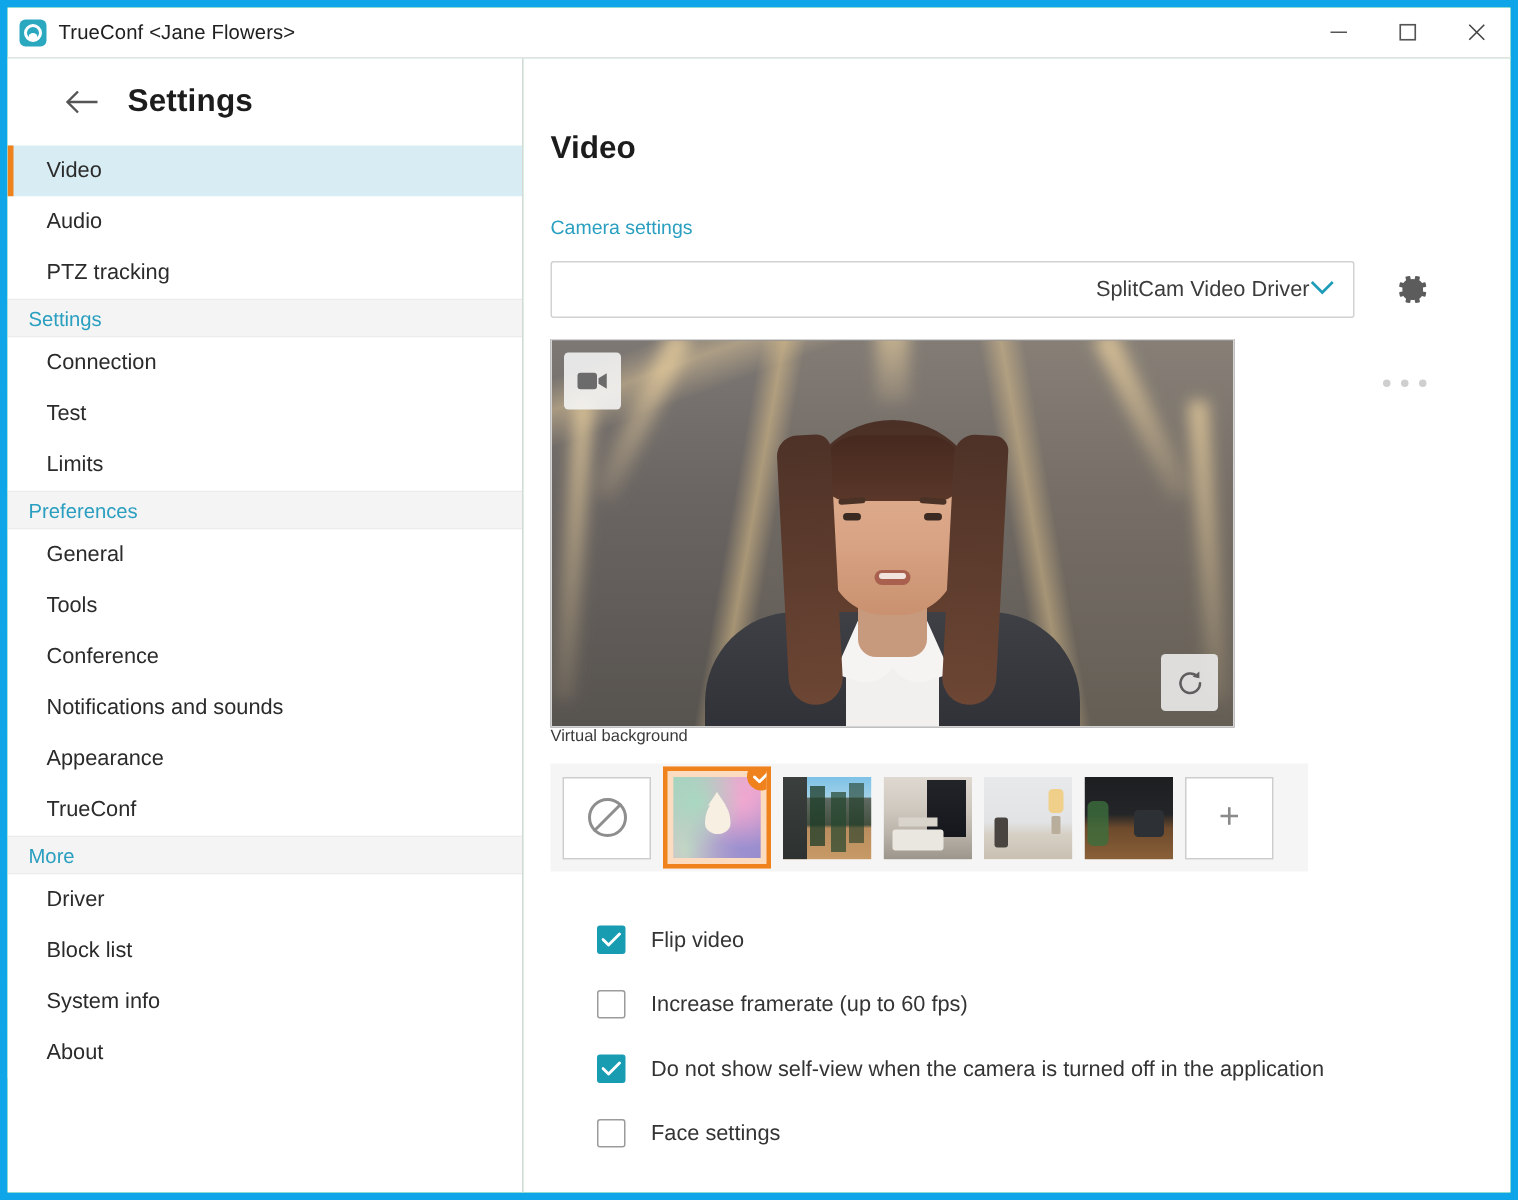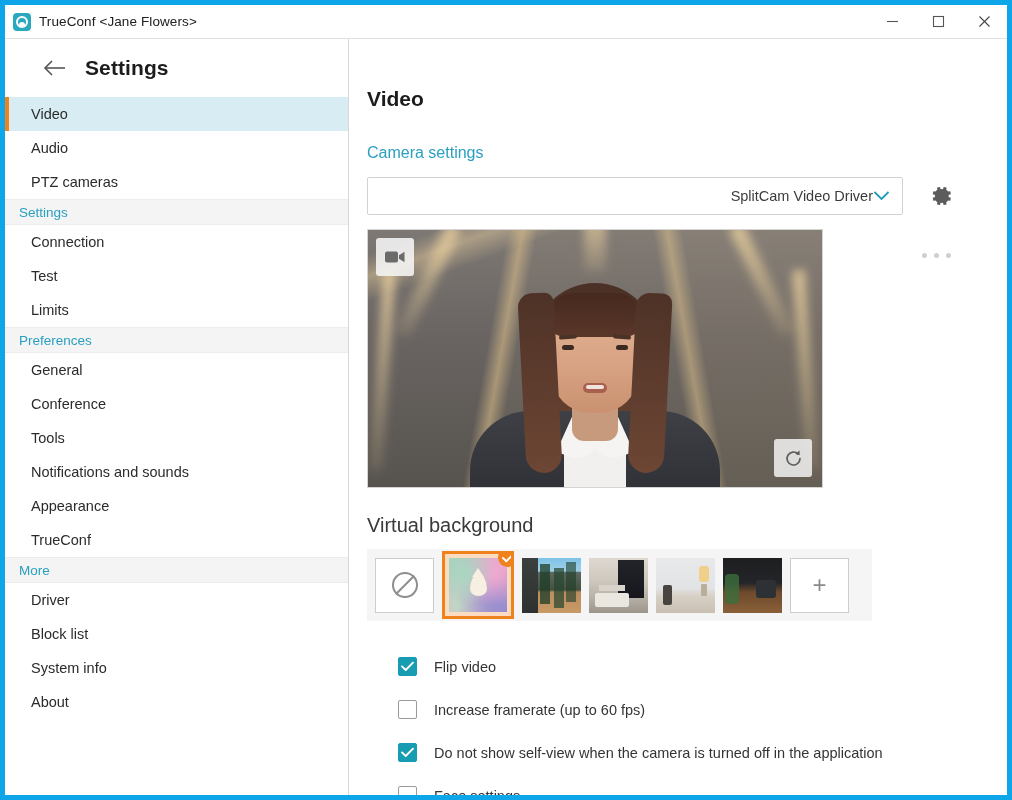--- a/index.html
+++ b/index.html
@@ -104,21 +104,21 @@
   
   .main {
     flex: 1 1 auto; padding: 0 0 0 18px;
     background: #ffffff; position: relative; overflow: hidden;
   }
   .page-title {
     font-size: 21px; color: #1c1c1c; font-weight: bold;
     margin-top: 48px; margin-left: 0px;
   }
   .section-label {
-    font-size: 16px; color: #2a9fc0;
+    font-size: 13px; color: #2a9fc0;
     margin-top: 33px;
   }
   .select-row {
     display: flex; align-items: center; margin-top: 15px; text-align: right;
   }
   .select-box {
     width: 536px; height: 38px;
     border: 1px solid #d2d2d2; border-radius: 2px;
     background: #ffffff;
     display: flex; align-items: center;
@@ -222,21 +222,21 @@
     display:flex; align-items:center; justify-content:center;
   }
   .refresh-badge {
     position: absolute; right: 10px; bottom: 10px;
     width: 38px; height: 38px; border-radius: 3px;
     background: rgba(238,238,238,0.88);
     display:flex; align-items:center; justify-content:center;
   }
 
   
-  .vb-label { font-size: 20px; color: #3a3a3a; margin-top: 26px; }
+  .vb-label { font-size: 11px; color: #3a3a3a; }
   .vb-strip {
     margin-top: 12px; width: 505px; height: 72px;
     background: #f5f5f5;
     display: flex; align-items: center; padding: 0 8px; gap: 8px;
     position: relative;
   }
   .thumb {
     width: 59px; height: 55px; flex: 0 0 59px;
     background: #ffffff; border: 1px solid #cdcdcd;
     display:flex; align-items:center; justify-content:center;
@@ -363,31 +363,31 @@
             <polyline points="9,2 2,9 9,16" fill="none" stroke="#555" stroke-width="1.6"></polyline>
           </svg>
         </div>
         <div class="settings-title">Settings</div>
       </div>
 
       <div class="nav">
 
         <div class="nav-item selected"><span>Video</span></div>
         <div class="nav-item"><span>Audio</span></div>
-        <div class="nav-item"><span>PTZ cameras</span></div>
+        <div class="nav-item"><span>PTZ tracking</span></div>
 
         <div class="nav-section">Settings</div>
         <div class="nav-item"><span>Connection</span></div>
         <div class="nav-item"><span>Test</span></div>
         <div class="nav-item"><span>Limits</span></div>
 
         <div class="nav-section">Preferences</div>
         <div class="nav-item"><span>General</span></div>
+        <div class="nav-item"><span>Tools</span></div>
         <div class="nav-item"><span>Conference</span></div>
-        <div class="nav-item"><span>Tools</span></div>
         <div class="nav-item"><span>Notifications and sounds</span></div>
         <div class="nav-item"><span>Appearance</span></div>
         <div class="nav-item"><span>TrueConf</span></div>
 
         <div class="nav-section">More</div>
         <div class="nav-item"><span>Driver</span></div>
         <div class="nav-item"><span>Block list</span></div>
         <div class="nav-item"><span>System info</span></div>
         <div class="nav-item"><span>About</span></div>
       </div>

